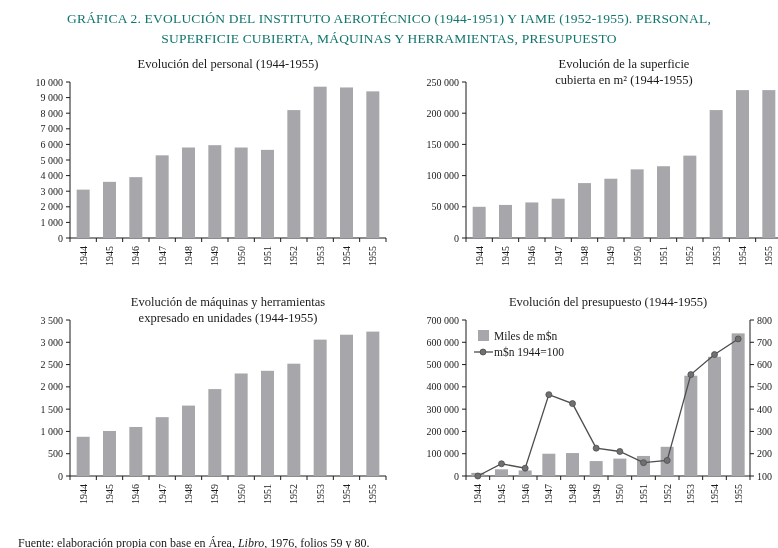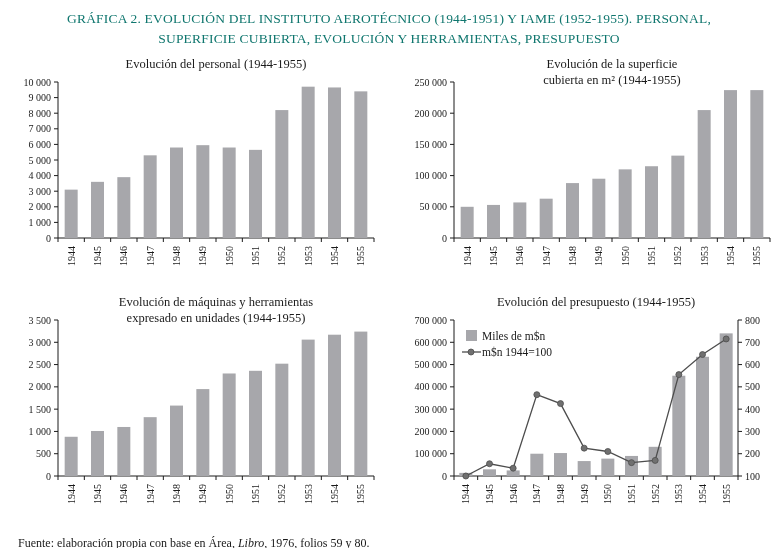--- a/index.html
+++ b/index.html
@@ -17,21 +17,21 @@
     font-size:13.5px;
     line-height:1.45;
     letter-spacing:.2px;
     color:#0f766e;
   }
   .chart-grid{
     display:grid;
     grid-template-columns:384px 384px;
     column-gap:6px;
     row-gap:6px;
-    padding:4px 2px 0 2px;
+    padding:4px 2px 0 14px;
     gap:12px;
   }
   .chart-cell{width:384px;height:226px;}
   svg text{
     font-family:"Liberation Serif","DejaVu Serif",serif;
     fill:#1a1a1a;
   }
   svg .ctitle{font-size:12.5px;}
   svg .tick{font-size:10px;}
   svg .leg{font-size:11.5px;}
@@ -45,21 +45,21 @@
   }
   .source .it{font-style:italic;}
 </style>
 </head>
 <body>
 
 <div class="figure">
 
   <div class="main-title">
     <div>GRÁFICA 2. EVOLUCIÓN DEL INSTITUTO AEROTÉCNICO (1944-1951) Y IAME (1952-1955). PERSONAL,</div>
-    <div>SUPERFICIE CUBIERTA, EVOLUCIÓN Y HERRAMIENTAS, PRESUPUESTO</div>
+    <div>SUPERFICIE CUBIERTA, MÁQUINAS Y HERRAMIENTAS, PRESUPUESTO</div>
   </div>
 
   <div class="chart-grid">
     <svg class="chart-cell" id="chart-0" viewBox="0 0 384 226">
         <text x="214" y="16" text-anchor="middle" class="ctitle">Evolución del personal (1944-1955)</text>
         <line x1="56" y1="30" x2="56" y2="186" class="ax"></line>
         <line x1="52" y1="186" x2="56" y2="186" class="ax"></line>
         <text x="49" y="189.5" text-anchor="end" class="tick">0</text>
         <line x1="52" y1="170.4" x2="56" y2="170.4" class="ax"></line>
         <text x="49" y="173.9" text-anchor="end" class="tick">1 000</text>

